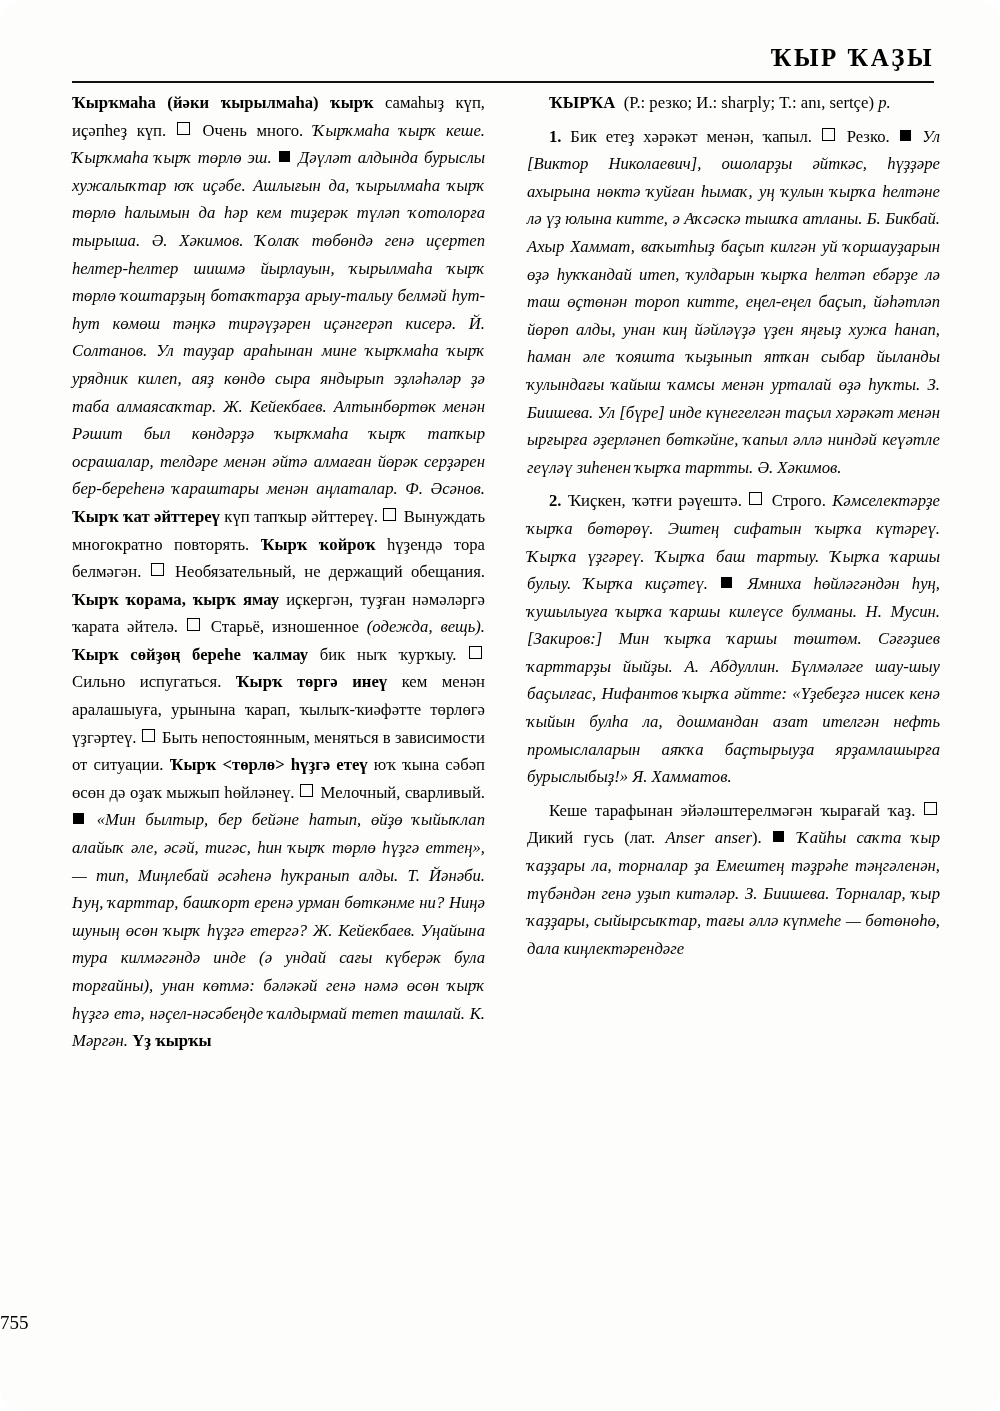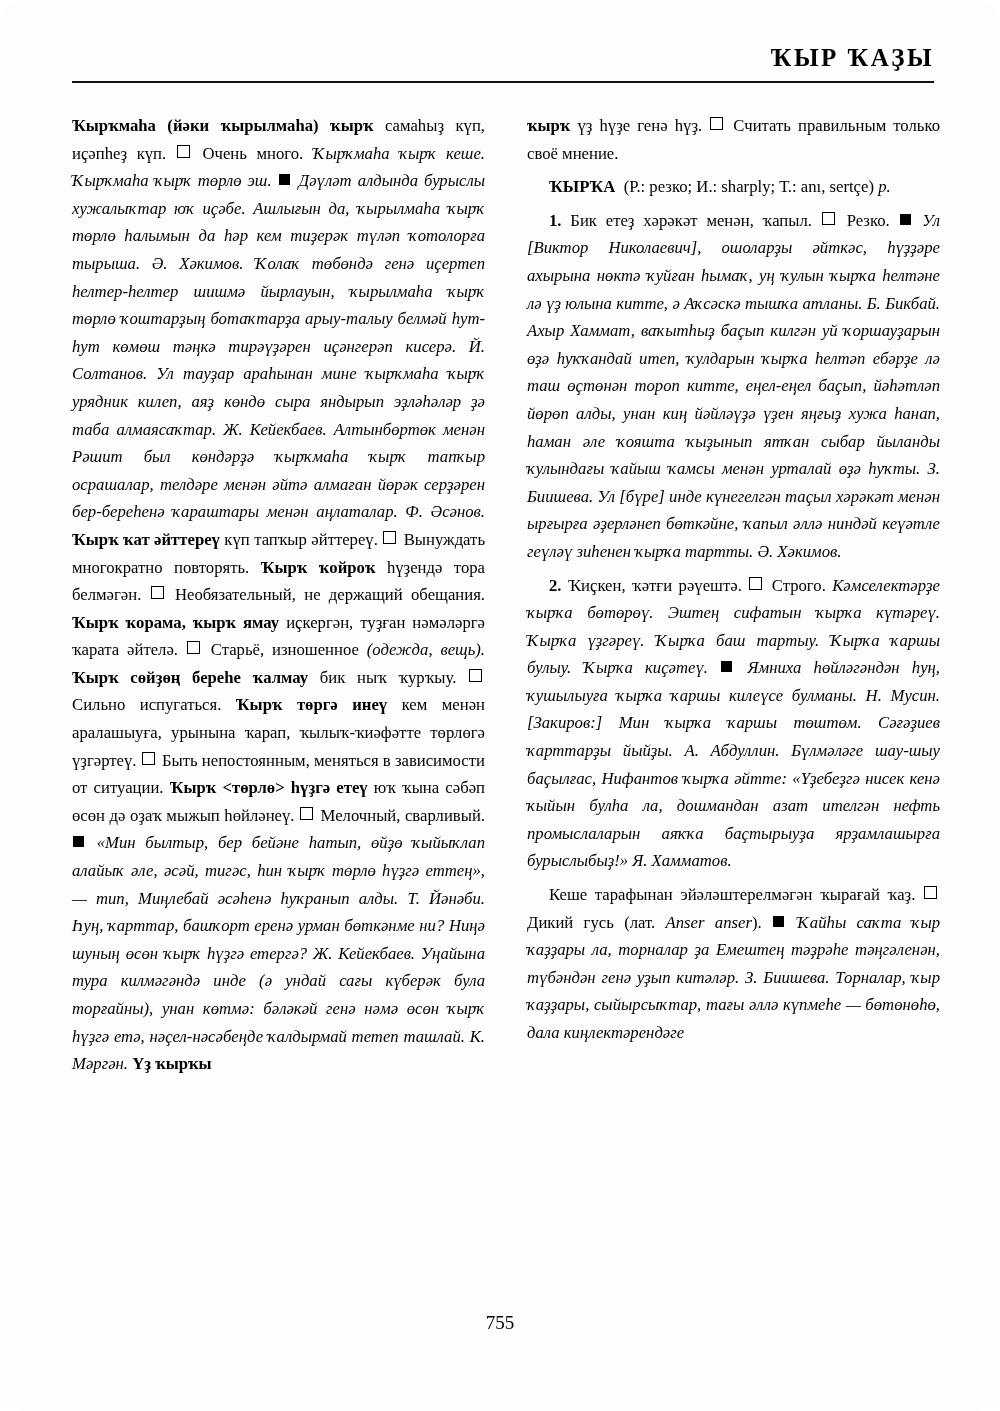--- a/index.html
+++ b/index.html
@@ -39,21 +39,21 @@
     position: absolute;
     left: 0;
     right: 0;
     top: 37px;
     height: 2px;
     background: #111;
   }
   
   .columns {
     position: absolute;
-    top: 112px;
+    top: 89px;
     left: 72px;
     width: 868px;
     display: flex;
     gap: 42px;
   }
   .col {
     width: 413px;
   }
   .para {
     margin: 0;
@@ -79,21 +79,20 @@
     margin: 0 3px 0 1px;
   }
   .mk-open { border: 1.6px solid #000; }
   .mk-fill { background: #000; }
   
   .folio {
     position: absolute;
     left: 0;
     right: 0;
     top: 1312px;
-    text-align: center;
     font-size: 19px;
   }
 </style>
 </head>
 <body>
 
 <div class="page">
 
   <div class="runhead">
     <div class="runhead-title">ҠЫР ҠАҘЫ</div>
@@ -103,21 +102,20 @@
   <div class="columns">
 
     <div class="col">
 
       <p class="para"><b>Ҡырҡмаһа (йәки ҡырылмаһа) ҡырҡ</b> <span>самаһыҙ күп, иҫәпһеҙ күп.</span> <span class="mk-open"></span> <span>Очень много.</span> <i>Ҡырҡмаһа ҡырҡ кеше. Ҡырҡмаһа ҡырҡ төрлө эш.</i> <span class="mk-fill"></span> <i>Дәүләт алдында бурыслы хужалыҡтар юҡ иҫәбе. Ашлығын да, ҡырылмаһа ҡырҡ төрлө һалымын да һәр кем тиҙерәк түләп ҡотолорға тырыша. Ә. Хәкимов. Ҡолаҡ төбөндә генә иҫертеп һелтер-һелтер шишмә йырлауын, ҡырылмаһа ҡырҡ төрлө ҡоштарҙың ботаҡтарҙа арыу-талыу белмәй һут-һут көмөш тәңкә тирәүҙәрен иҫәнгерәп кисерә. Й. Солтанов. Ул тауҙар араһынан мине ҡырҡмаһа ҡырҡ урядник килеп, аяҙ көндө сыра яндырып эҙләһәләр ҙә таба алмаясаҡтар. Ж. Кейекбаев. Алтынбөртөк менән Рәшит был көндәрҙә ҡырҡмаһа ҡырҡ тапҡыр осрашалар, телдәре менән әйтә алмаған йөрәк серҙәрен бер-береһенә ҡараштары менән аңлаталар. Ф. Әсәнов.</i> <b>Ҡырҡ ҡат әйттереү</b> <span>күп тапҡыр әйттереү.</span> <span class="mk-open"></span> <span>Вынуждать многократно повторять.</span> <b>Ҡырҡ ҡойроҡ</b> <span>һүҙендә тора белмәгән.</span> <span class="mk-open"></span> <span>Необязательный, не держащий обещания.</span> <b>Ҡырҡ ҡорама, ҡырҡ ямау</b> <span>иҫкергән, туҙған нәмәләргә ҡарата әйтелә.</span> <span class="mk-open"></span> <span>Старьё, изношенное</span> <i>(одежда, вещь).</i> <b>Ҡырҡ сөйҙөң береһе ҡалмау</b> <span>бик ныҡ ҡурҡыу.</span> <span class="mk-open"></span> <span>Сильно испугаться.</span> <b>Ҡырҡ төргә инеү</b> <span>кем менән аралашыуға, урынына ҡарап, ҡылыҡ-ҡиәфәтте төрлөгә үҙгәртеү.</span> <span class="mk-open"></span> <span>Быть непостоянным, меняться в зависимости от ситуации.</span> <b>Ҡырҡ &lt;төрлө&gt; һүҙгә етеү</b> <span>юҡ ҡына сәбәп өсөн дә оҙаҡ мыжып һөйләнеү.</span> <span class="mk-open"></span> <span>Мелочный, сварливый.</span> <span class="mk-fill"></span> <i>«Мин былтыр, бер бейәне һатып, өйҙө ҡыйыҡлап алайыҡ әле, әсәй, тигәс, һин ҡырҡ төрлө һүҙгә еттең», — тип, Миңлебай әсәһенә һуҡранып алды. Т. Йәнәби. Һуң, ҡарттар, башҡорт еренә урман бөткәнме ни? Ниңә шуның өсөн ҡырҡ һүҙгә етергә? Ж. Кейекбаев. Уңайына тура килмәгәндә инде (ә ундай сағы күберәк була торғайны), унан көтмә: бәләкәй генә нәмә өсөн ҡырҡ һүҙгә етә, нәҫел-нәсәбеңде ҡалдырмай тетеп ташлай. К. Мәргән.</i> <b>Үҙ ҡырҡы</b></p>
 
     </div>
 
     <div class="col">
 
-      <p class="para"><b>ҡырҡ</b> <span>үҙ һүҙе генә һүҙ.</span> <span class="mk-open"></span> <span>Считать правильным только своё мнение.</span></p>
 
       <p class="para indent"><b>ҠЫРҠА</b>&nbsp;&nbsp;<span>(Р.: резко;   И.: sharply;   Т.: anı, sertçe)</span> <i>р.</i></p>
 
       <p class="para indent"><b>1.</b> <span>Бик етеҙ хәрәкәт менән, ҡапыл.</span> <span class="mk-open"></span> <span>Резко.</span> <span class="mk-fill"></span> <i>Ул [Виктор Николаевич], ошоларҙы әйткәс, һүҙҙәре ахырына нөктә ҡуйған һымаҡ, уң ҡулын ҡырҡа һелтәне лә үҙ юлына китте, ә Аҡсәскә тышҡа атланы. Б. Бикбай. Ахыр Хаммат, ваҡытһыҙ баҫып килгән уй ҡоршауҙарын өҙә һуҡҡандай итеп, ҡулдарын ҡырҡа һелтәп ебәрҙе лә таш өҫтөнән тороп китте, еңел-еңел баҫып, йәһәтләп йөрөп алды, унан киң йәйләүҙә үҙен яңғыҙ хужа һанап, һаман әле ҡояшта ҡыҙынып ятҡан сыбар йыланды ҡулындағы ҡайыш ҡамсы менән урталай өҙә һуҡты. З. Биишева. Ул [бүре] инде күнегелгән таҫыл хәрәкәт менән ырғырға әҙерләнеп бөткәйне, ҡапыл әллә ниндәй кеүәтле геүләү зиһенен ҡырҡа тартты. Ә. Хәкимов.</i></p>
 
       <p class="para indent"><b>2.</b> <span>Ҡиҫкен, ҡәтғи рәүештә.</span> <span class="mk-open"></span> <span>Строго.</span> <i>Кәмселектәрҙе ҡырҡа бөтөрөү. Эштең сифатын ҡырҡа күтәреү. Ҡырҡа үҙгәреү. Ҡырҡа баш тартыу. Ҡырҡа ҡаршы булыу. Ҡырҡа киҫәтеү.</i> <span class="mk-fill"></span> <i>Ямниха һөйләгәндән һуң, ҡушылыуға ҡырҡа ҡаршы килеүсе булманы. Н. Мусин. [Закиров:] Мин ҡырҡа ҡаршы төштөм. Сәғәҙиев ҡарттарҙы йыйҙы. А. Абдуллин. Бүлмәләге шау-шыу баҫылғас, Нифантов ҡырҡа әйтте: «Үҙебеҙгә нисек кенә ҡыйын булһа ла, дошмандан азат ителгән нефть промыслаларын аяҡҡа баҫтырыуҙа ярҙамлашырға бурыслыбыҙ!» Я. Хамматов.</i></p>
 
 
       <p class="para indent"><span>Кеше тарафынан эйәләштерелмәгән ҡырағай ҡаҙ.</span> <span class="mk-open"></span> <span>Дикий гусь (лат.</span> <i>Anser anser</i><span>).</span> <span class="mk-fill"></span> <i>Ҡайһы саҡта ҡыр ҡаҙҙары ла, торналар ҙа Емештең тәҙрәһе тәңгәленән, түбәндән генә уҙып китәләр. З. Биишева. Торналар, ҡыр ҡаҙҙары, сыйырсыҡтар, тағы әллә күпмеһе — бөтөнөһө, дала киңлектәрендәге</i></p>
 

